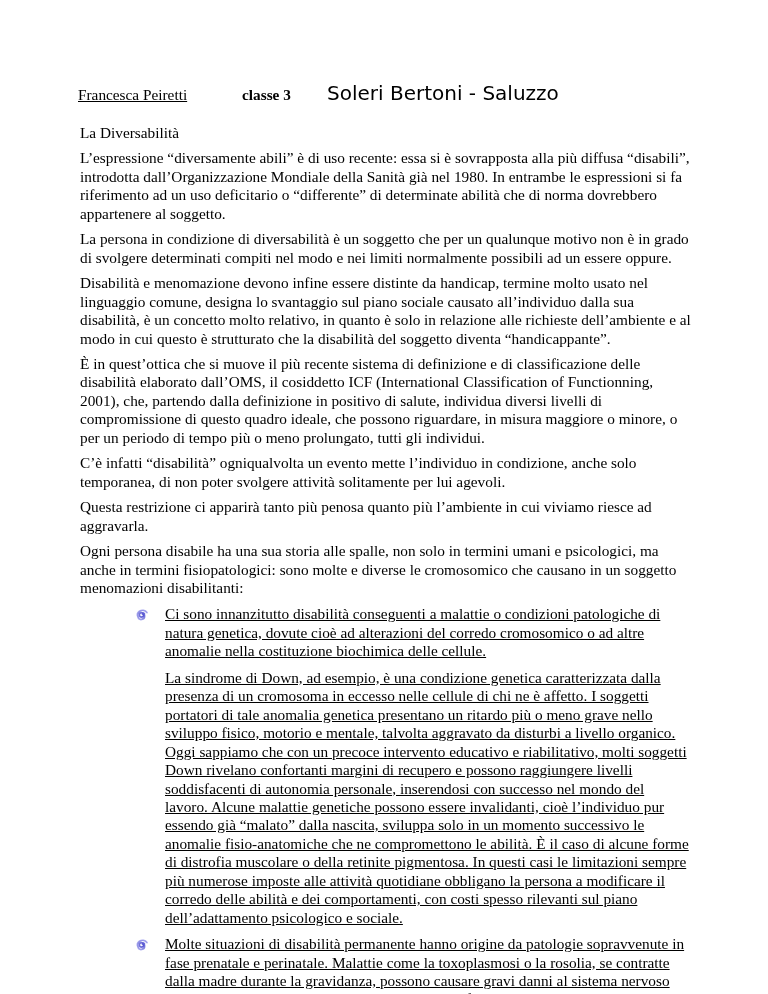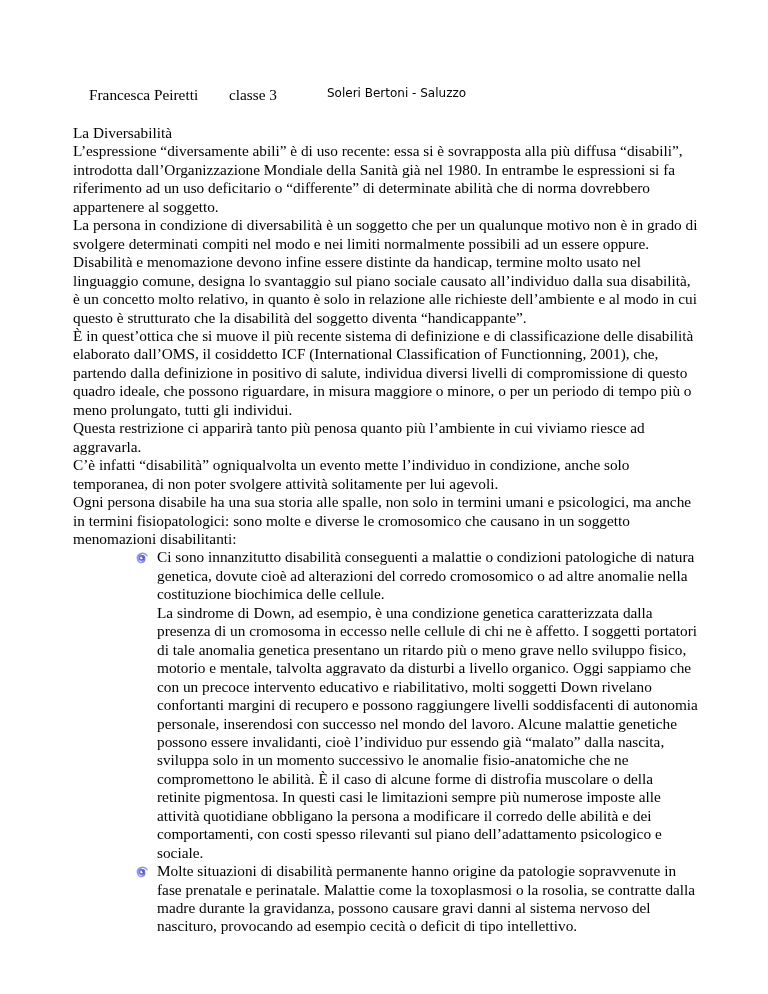--- a/index.html
+++ b/index.html
@@ -4,48 +4,48 @@
 <style>
   html, body { margin: 0; padding: 0; background: #ffffff; }
   body { width: 768px; height: 994px; position: relative; overflow: hidden; }
   .page {
     position: absolute; left: 73px; top: 86px; width: 625px;
     font-family: "Liberation Serif", serif; font-size: 15.3px; line-height: 18.45px;
     color: #000;
   }
   .header { position: relative; height: 20px; margin-bottom: 18px; }
   .header span { position: absolute; top: 0; white-space: nowrap; }
-  .h-author { left: 16px; }
-  .h-class { left: 156px; }
-  .h-school { left: 254px; top: -2px !important; font-family: "DejaVu Sans", sans-serif; font-size: 12px; }
-  p { margin: 0; }
+  .h-author { left: 5px; text-decoration: underline; }
+  .h-class { left: 169px; font-weight: bold; }
+  .h-school { left: 254px; top: -2px !important; font-family: "DejaVu Sans", sans-serif; font-size: 20px; }
+  p { margin: 7px; }
   .bullets { list-style: none; margin: 0; padding: 0 0 0 84px; }
   .bullets li { position: relative; padding-left: 0; }
-  .bullets li p { margin: 0; }
+  .bullets li p { margin: 8px; text-decoration: underline; }
   .bullet-icon {
     position: absolute; left: -22px; top: 2px; width: 15px; height: 14px;
   }
 </style>
 </head>
 <body>
 
 <div class="page">
   <div class="header">
     <span class="h-author">Francesca Peiretti</span>
     <span class="h-class">classe 3</span>
     <span class="h-school">Soleri Bertoni - Saluzzo</span>
   </div>
 
   <p>La Diversabilità</p>
   <p>L’espressione “diversamente abili” è di uso recente: essa si è sovrapposta alla più diffusa “disabili”, introdotta dall’Organizzazione Mondiale della Sanità già nel 1980. In entrambe le espressioni si fa riferimento ad un uso deficitario o “differente” di determinate abilità che di norma dovrebbero appartenere al soggetto.</p>
   <p>La persona in condizione di diversabilità è un soggetto che per un qualunque motivo non è in grado di svolgere determinati compiti nel modo e nei limiti normalmente possibili ad un essere oppure.</p>
   <p>Disabilità e menomazione devono infine essere distinte da handicap, termine molto usato nel linguaggio comune, designa lo svantaggio sul piano sociale causato all’individuo dalla sua disabilità, è un concetto molto relativo, in quanto è solo in relazione alle richieste dell’ambiente e al modo in cui questo è strutturato che la disabilità del soggetto diventa “handicappante”.</p>
   <p>È in quest’ottica che si muove il più recente sistema di definizione e di classificazione delle disabilità elaborato dall’OMS, il cosiddetto ICF (International Classification of Functionning, 2001), che, partendo dalla definizione in positivo di salute, individua diversi livelli di compromissione di questo quadro ideale, che possono riguardare, in misura maggiore o minore, o per un periodo di tempo più o meno prolungato, tutti gli individui.</p>
+  <p>C’è infatti “disabilità” ogniqualvolta un  evento mette l’individuo in condizione, anche solo temporanea, di non poter svolgere attività solitamente per lui agevoli.</p>
   <p>Questa restrizione ci apparirà tanto più penosa quanto più l’ambiente in cui viviamo riesce ad aggravarla.</p>
-  <p>C’è infatti “disabilità” ogniqualvolta un  evento mette l’individuo in condizione, anche solo temporanea, di non poter svolgere attività solitamente per lui agevoli.</p>
   <p>Ogni persona disabile ha una sua storia alle spalle, non solo in termini umani e psicologici, ma anche in termini fisiopatologici: sono molte e diverse le cromosomico che causano in un soggetto menomazioni disabilitanti:</p>
 
   <ul class="bullets">
     <li>
       <svg class="bullet-icon" viewBox="0 0 15 14">
         <defs>
           <radialGradient id="sg1" cx="50%" cy="50%" r="60%">
             <stop offset="0%" stop-color="#3c3cc8"></stop>
             <stop offset="100%" stop-color="#a9a9ee"></stop>
           </radialGradient>

